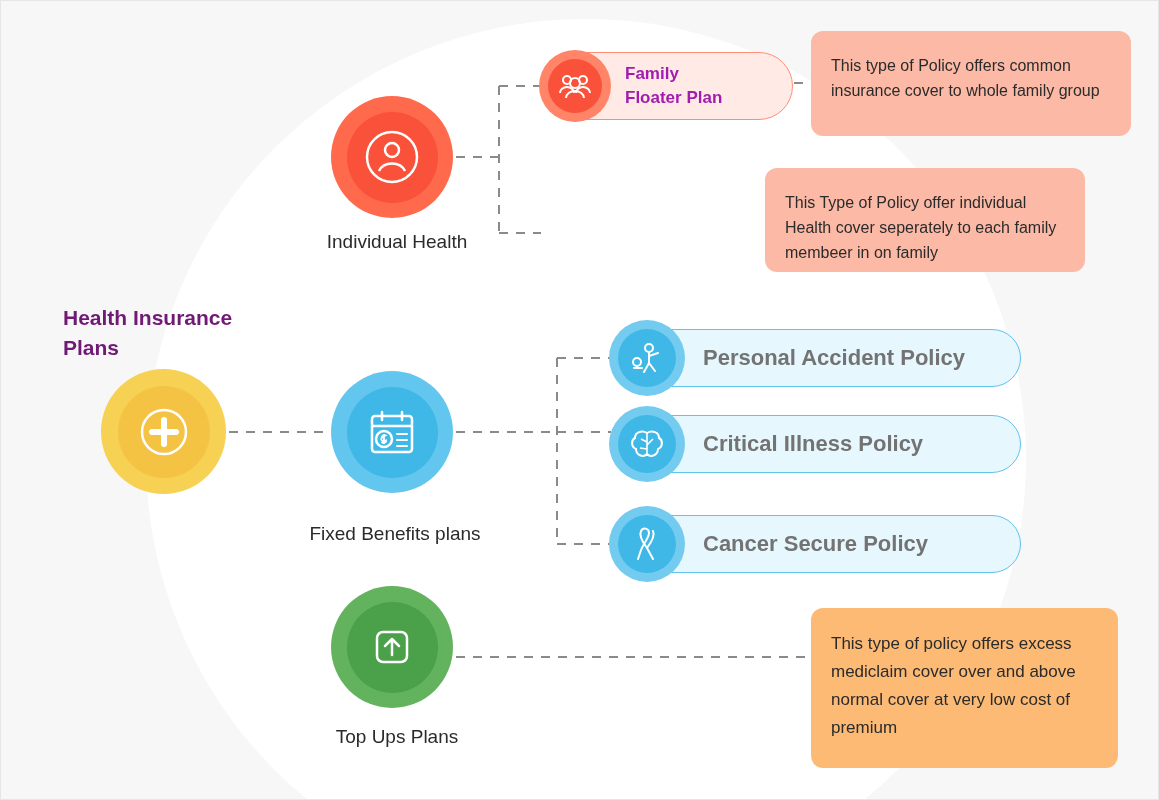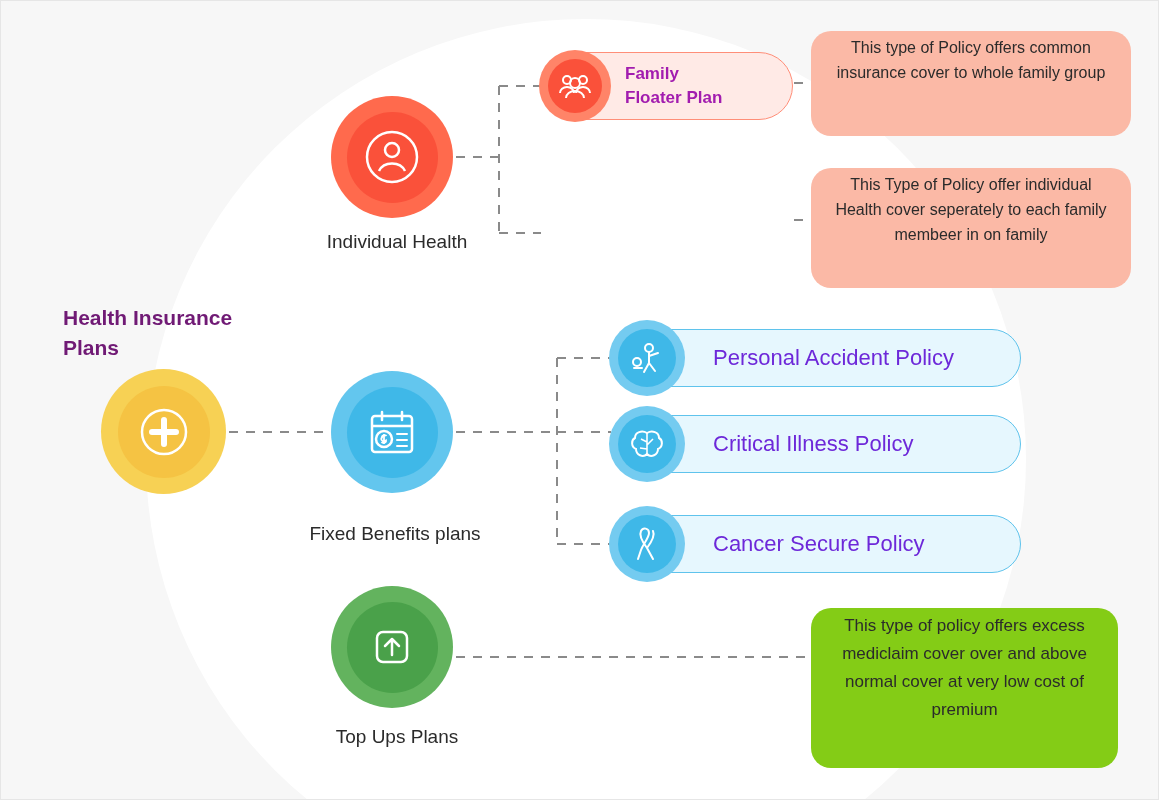--- a/index.html
+++ b/index.html
@@ -174,45 +174,44 @@
   .pill-blue .pill-icon .icon-core {
     width: 58px;
     height: 58px;
     border-radius: 50%;
     background: #3fb8e8;
     display: flex;
     align-items: center;
     justify-content: center;
   }
   .pill-blue .pill-text {
-    color: #6d28d9;
+    color: #737373;
     font-size: 22px;
-    font-weight: normal;
-    padding-left: 28px;
+    font-weight: bold;
+    padding-left: 18px;
   }
   .p-accident { left: 610px; top: 328px; }
   .p-critical { left: 610px; top: 414px; }
   .p-cancer   { left: 610px; top: 514px; }
 
   
   .desc {
     position: absolute;
-    border-radius: 20px;
+    border-radius: 12px;
     box-sizing: border-box;
-    padding: 4px 20px;
+    padding: 22px 20px;
     font-size: 16px;
     line-height: 25px;
     color: #2b2b2b;
-    text-align: center;
   }
   .desc-red { background: #fbb9a6; }
   .d-family { left: 810px; top: 30px; width: 320px; height: 105px; }
-  .d-multi  { left: 810px; top: 167px; width: 320px; height: 120px; }
+  .d-multi  { left: 764px; top: 167px; width: 320px; height: 104px; }
   .desc-green {
-    background: #84cc16;
+    background: #fdba74;
     left: 810px;
     top: 607px;
     width: 307px;
     height: 160px;
     font-size: 17px;
     line-height: 28px;
   }
   .icon-svg { display: block; }
 </style>
 </head>

